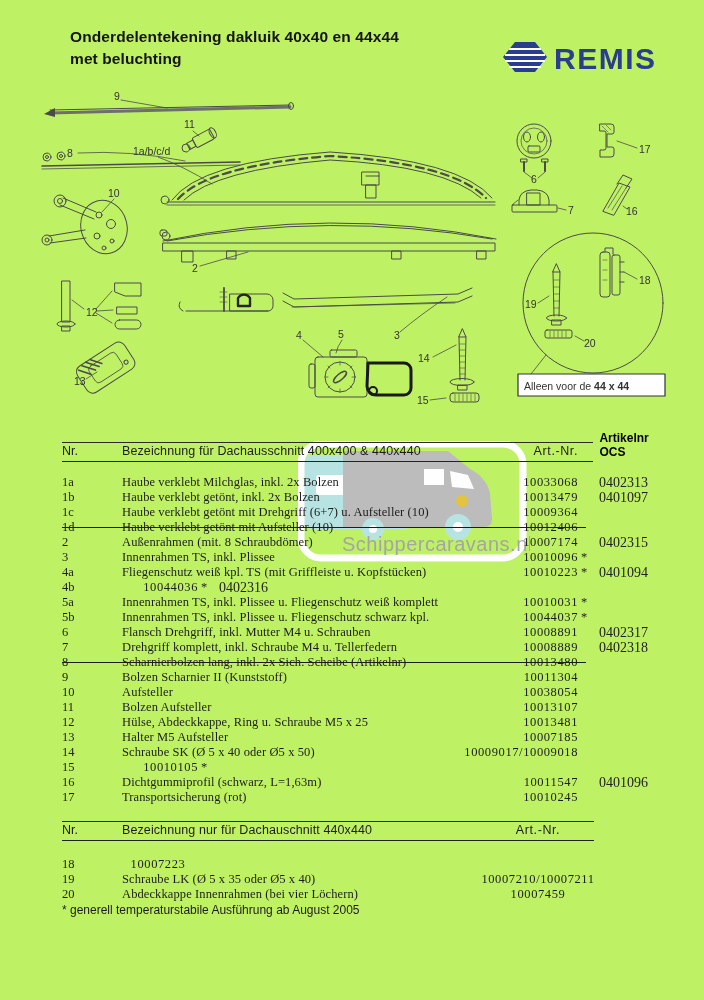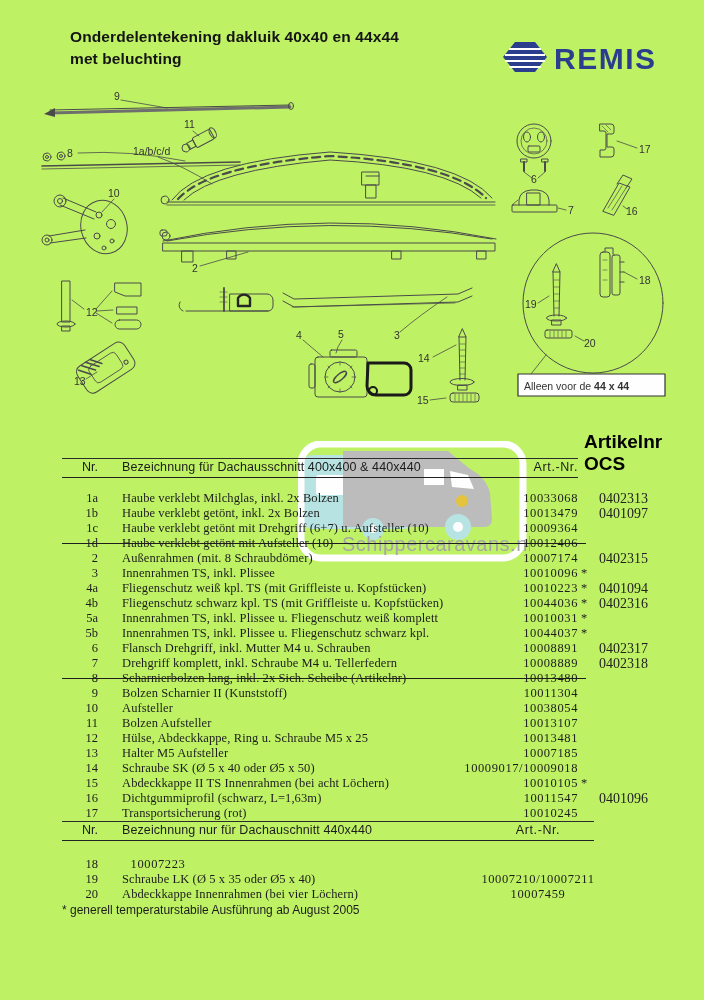--- a/index.html
+++ b/index.html
@@ -18,25 +18,25 @@
   
   .watermark{position:absolute;left:298px;top:441px;width:232px;height:124px;z-index:1;}
 
   
   .ptable{position:absolute;left:62px;width:616px;z-index:2;font-size:12.5px;}
   #table1{top:431px;}
   #table2{top:821px;}
   .thead-row{display:flex;align-items:flex-end;}
   .thead-main{display:flex;width:532px;border-top:1.3px solid #2c2c2c;
               border-bottom:1.4px solid #222;padding:1px 0 3px;}
-  .h-ocs{margin-left:6px;font-weight:bold;font-size:19px;color:#000;padding-bottom:3px;}
+  .h-ocs{margin-left:6px;font-weight:bold;font-size:12px;color:#000;padding-bottom:3px;}
   .rows{margin-top:13px;font-family:Liberation Serif, serif;}
   #table2 .rows{margin-top:16px;}
   .trow{display:flex;height:15px;line-height:15px;position:relative;white-space:nowrap;}
-  .c-nr{width:36px;text-align:right;flex:none;}
+  .c-nr{width:36px;flex:none;}
   .c-desc{margin-left:24px;width:356px;flex:none;overflow:visible;letter-spacing:.1px;}
   .c-art{width:100px;flex:none;display:flex;justify-content:flex-end;
          white-space:nowrap;letter-spacing:.6px;}
   .c-star{width:14px;flex:none;padding-left:3px;}
   .c-ocs{width:80px;flex:none;margin-left:4px;font-size:14px;color:#222;}
   #table2 .c-art{justify-content:center;width:120px;}
   .struck::after{content:"";position:absolute;left:0;top:7px;width:524px;
                  border-top:1.4px solid #1d1d1d;}
   .footnote{position:absolute;left:62px;top:903px;font-size:12px;
             color:#1c1c1c;z-index:2;}
@@ -366,21 +366,20 @@
         </div>
       <div class="trow">
           <div class="c-nr">4a</div>
           <div class="c-desc">Fliegenschutz weiß kpl. TS (mit Griffleiste u. Kopfstücken)</div>
           <div class="c-art">10010223</div>
           <div class="c-star">*</div>
           <div class="c-ocs">0401094</div>
         </div>
       <div class="trow">
           <div class="c-nr">4b</div>
-          <div class="c-desc">Fliegenschutz schwarz kpl. TS (mit Griffleiste u. Kopfstücken)</div>
           <div class="c-art">10044036</div>
           <div class="c-star">*</div>
           <div class="c-ocs">0402316</div>
         </div>
       <div class="trow">
           <div class="c-nr">5a</div>
           <div class="c-desc">Innenrahmen TS, inkl. Plissee u. Fliegenschutz weiß komplett</div>
           <div class="c-art">10010031</div>
           <div class="c-star">*</div>
           <div class="c-ocs"></div>
@@ -450,21 +449,20 @@
         </div>
       <div class="trow">
           <div class="c-nr">14</div>
           <div class="c-desc">Schraube SK (Ø 5 x 40 oder Ø5 x 50)</div>
           <div class="c-art">10009017/10009018</div>
           <div class="c-star"></div>
           <div class="c-ocs"></div>
         </div>
       <div class="trow">
           <div class="c-nr">15</div>
-          <div class="c-desc">Abdeckkappe II TS Innenrahmen (bei acht Löchern)</div>
           <div class="c-art">10010105</div>
           <div class="c-star">*</div>
           <div class="c-ocs"></div>
         </div>
       <div class="trow">
           <div class="c-nr">16</div>
           <div class="c-desc">Dichtgummiprofil (schwarz, L=1,63m)</div>
           <div class="c-art">10011547</div>
           <div class="c-star"></div>
           <div class="c-ocs">0401096</div>

